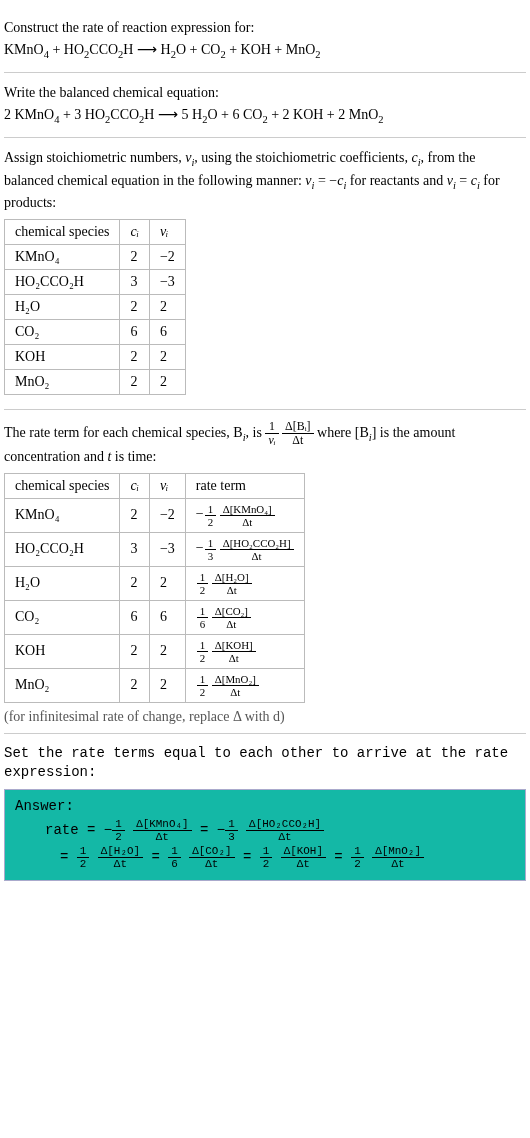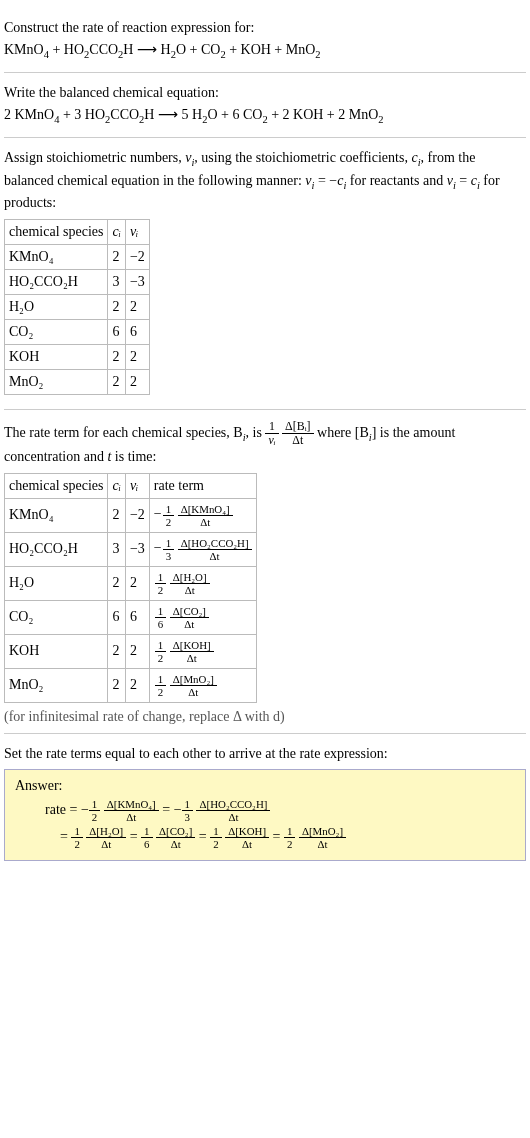--- a/index.html
+++ b/index.html
@@ -13,39 +13,40 @@
 }
 .container {
   padding: 8px 4px;
 }
 .section {
   border-bottom: 1px solid #ccc;
   padding: 8px 0;
 }
 .section:last-child {
   border-bottom: none;
+  font-family: Liberation Mono, monospace;
 }
 .line {
   margin: 2px 0;
   line-height: 1.4;
 }
 sub {
   font-size: 0.75em;
   vertical-align: sub;
 }
 .arrow {
   font-family: sans-serif;
 }
 table.data {
   border-collapse: collapse;
   margin: 6px 0;
 }
 table.data th, table.data td {
   border: 1px solid #bbb;
-  padding: 4px 4px;
+  padding: 4px 10px;
   text-align: left;
   font-weight: normal;
 }
 .fraction {
   display: inline-block;
   text-align: center;
   vertical-align: middle;
   font-size: 0.85em;
 }
 .fraction .num {
@@ -61,21 +62,21 @@
 }
 .small-frac {
   font-size: 0.78em;
 }
 .note {
   font-size: 14px;
   color: #555;
   margin-top: 2px;
 }
 .answer-box {
-  background: #fef9c3;
+  background: #14b8a6;
   border: 1px solid #aac;
   padding: 8px 10px;
   margin-top: 6px;
 }
 .answer-title {
   margin-bottom: 4px;
 }
 .rate-line {
   margin: 2px 0 2px 30px;
   white-space: nowrap;

